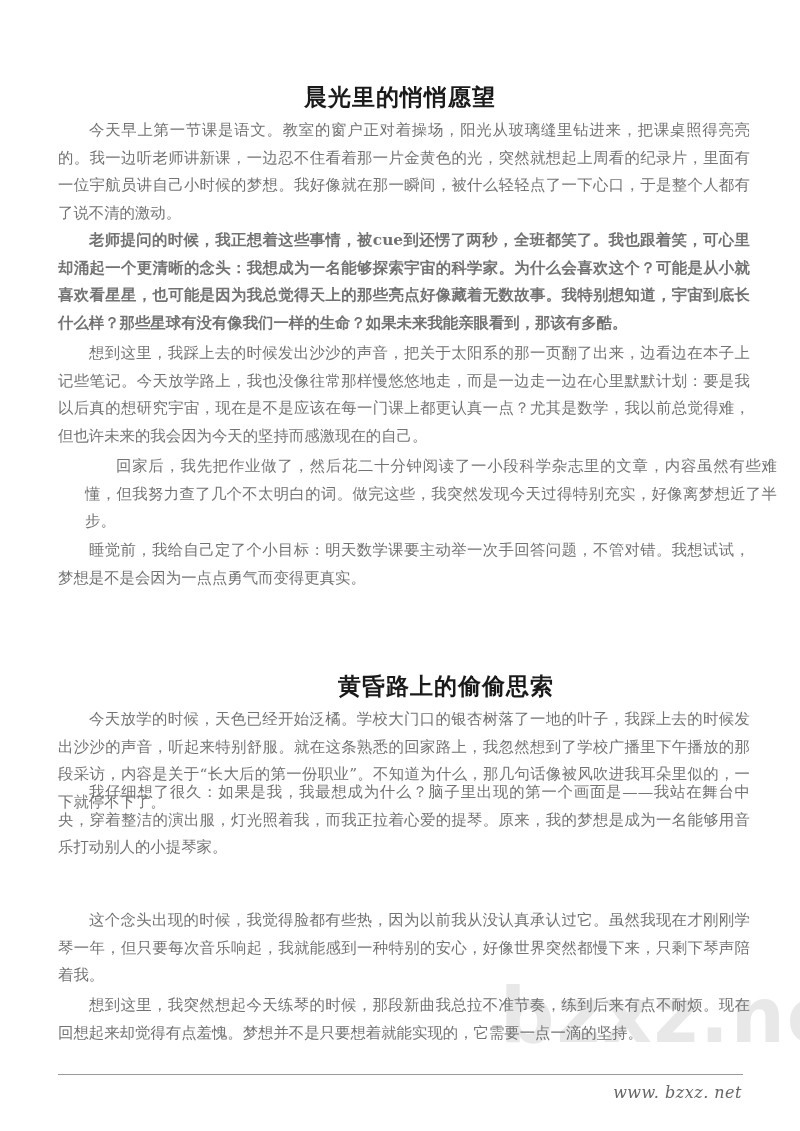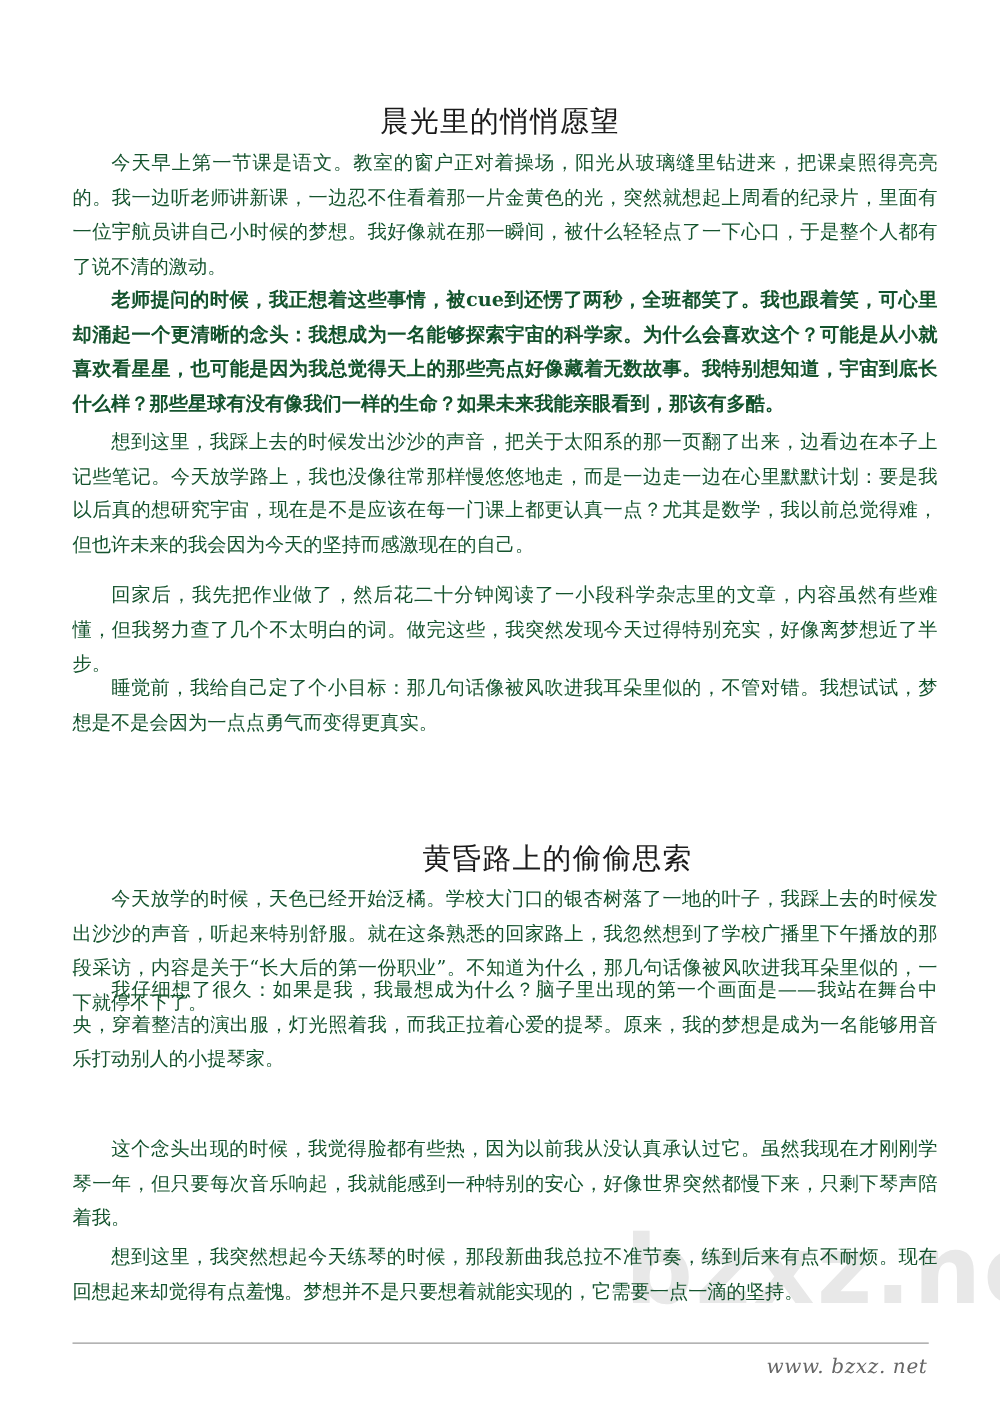--- a/index.html
+++ b/index.html
@@ -6,26 +6,26 @@
   body {
     width: 800px; height: 1131px; overflow: hidden;
     background: #ffffff; position: relative;
     font-family: "DejaVu Serif", "Liberation Serif", serif;
     color: #2a2a2a;
   }
   .page { position: absolute; left: 0; top: 0; width: 800px; height: 1131px; }
   .title {
     position: absolute; left: 0; width: 800px; text-align: center;
     font-family: "DejaVu Sans", "Liberation Sans", sans-serif;
-    font-weight: normal; font-size: 23px; color: #1a1a1a; letter-spacing: 1px;
+    font-weight: bold; font-size: 23px; color: #1a1a1a; letter-spacing: 1px;
   }
   .para {
     position: absolute; left: 58px; width: 692px;
     font-size: 15.4px; line-height: 27.5px; text-indent: 31px;
-    text-align: justify; color: #14532d; margin: 0;
+    text-align: justify; color: #737373; margin: 0;
   }
   .watermark {
     position: absolute; left: 500px; top: 978px;
     font-family: "DejaVu Sans", "Liberation Sans", sans-serif;
     font-weight: bold; font-size: 76px; color: #e8e8e8; letter-spacing: 2px;
     z-index: 0; line-height: 1;
   }
   .content { position: relative; z-index: 1; }
   .footer-rule {
     position: absolute; left: 58px; top: 1074px; width: 685px; height: 0;
@@ -44,22 +44,22 @@
 
   <div class="watermark">bzxz.net</div>
 
   <div class="content">
 
     <h1 class="title" style="top:82px;margin:0;">晨光里的悄悄愿望</h1>
 
     <p class="para" style="top:117px;">今天早上第一节课是语文。教室的窗户正对着操场，阳光从玻璃缝里钻进来，把课桌照得亮亮的。我一边听老师讲新课，一边忍不住看着那一片金黄色的光，突然就想起上周看的纪录片，里面有一位宇航员讲自己小时候的梦想。我好像就在那一瞬间，被什么轻轻点了一下心口，于是整个人都有了说不清的激动。</p>
     <p class="para" style="top:227px;font-weight:bold;">老师提问的时候，我正想着这些事情，被cue到还愣了两秒，全班都笑了。我也跟着笑，可心里却涌起一个更清晰的念头：我想成为一名能够探索宇宙的科学家。为什么会喜欢这个？可能是从小就喜欢看星星，也可能是因为我总觉得天上的那些亮点好像藏着无数故事。我特别想知道，宇宙到底长什么样？那些星球有没有像我们一样的生命？如果未来我能亲眼看到，那该有多酷。</p>
     <p class="para" style="top:340px;">想到这里，我踩上去的时候发出沙沙的声音，把关于太阳系的那一页翻了出来，边看边在本子上记些笔记。今天放学路上，我也没像往常那样慢悠悠地走，而是一边走一边在心里默默计划：要是我以后真的想研究宇宙，现在是不是应该在每一门课上都更认真一点？尤其是数学，我以前总觉得难，但也许未来的我会因为今天的坚持而感激现在的自己。</p>
-    <p class="para" style="top:463px;">回家后，我先把作业做了，然后花二十分钟阅读了一小段科学杂志里的文章，内容虽然有些难懂，但我努力查了几个不太明白的词。做完这些，我突然发现今天过得特别充实，好像离梦想近了半步。</p>
-    <p class="para" style="top:537px;">睡觉前，我给自己定了个小目标：那几句话像被风吹进我耳朵里似的，不管对错。我想试试，梦想是不是会因为一点点勇气而变得更真实。</p>
+    <p class="para" style="top:453px;margin-left:27px;">回家后，我先把作业做了，然后花二十分钟阅读了一小段科学杂志里的文章，内容虽然有些难懂，但我努力查了几个不太明白的词。做完这些，我突然发现今天过得特别充实，好像离梦想近了半步。</p>
+    <p class="para" style="top:537px;">睡觉前，我给自己定了个小目标：明天数学课要主动举一次手回答问题，不管对错。我想试试，梦想是不是会因为一点点勇气而变得更真实。</p>
 
     <h1 class="title" style="top:671px;margin:0;padding-left:46px;">黄昏路上的偷偷思索</h1>
 
     <p class="para" style="top:706px;">今天放学的时候，天色已经开始泛橘。学校大门口的银杏树落了一地的叶子，我踩上去的时候发出沙沙的声音，听起来特别舒服。就在这条熟悉的回家路上，我忽然想到了学校广播里下午播放的那段采访，内容是关于“长大后的第一份职业”。不知道为什么，那几句话像被风吹进我耳朵里似的，一下就停不下了。</p>
     <p class="para" style="top:779px;">我仔细想了很久：如果是我，我最想成为什么？脑子里出现的第一个画面是——我站在舞台中央，穿着整洁的演出服，灯光照着我，而我正拉着心爱的提琴。原来，我的梦想是成为一名能够用音乐打动别人的小提琴家。</p>
     <p class="para" style="top:906px;font-family:Liberation Serif, serif;">这个念头出现的时候，我觉得脸都有些热，因为以前我从没认真承认过它。虽然我现在才刚刚学琴一年，但只要每次音乐响起，我就能感到一种特别的安心，好像世界突然都慢下来，只剩下琴声陪着我。</p>
     <p class="para" style="top:992px;">想到这里，我突然想起今天练琴的时候，那段新曲我总拉不准节奏，练到后来有点不耐烦。现在回想起来却觉得有点羞愧。梦想并不是只要想着就能实现的，它需要一点一滴的坚持。</p>
 
   </div>
 

